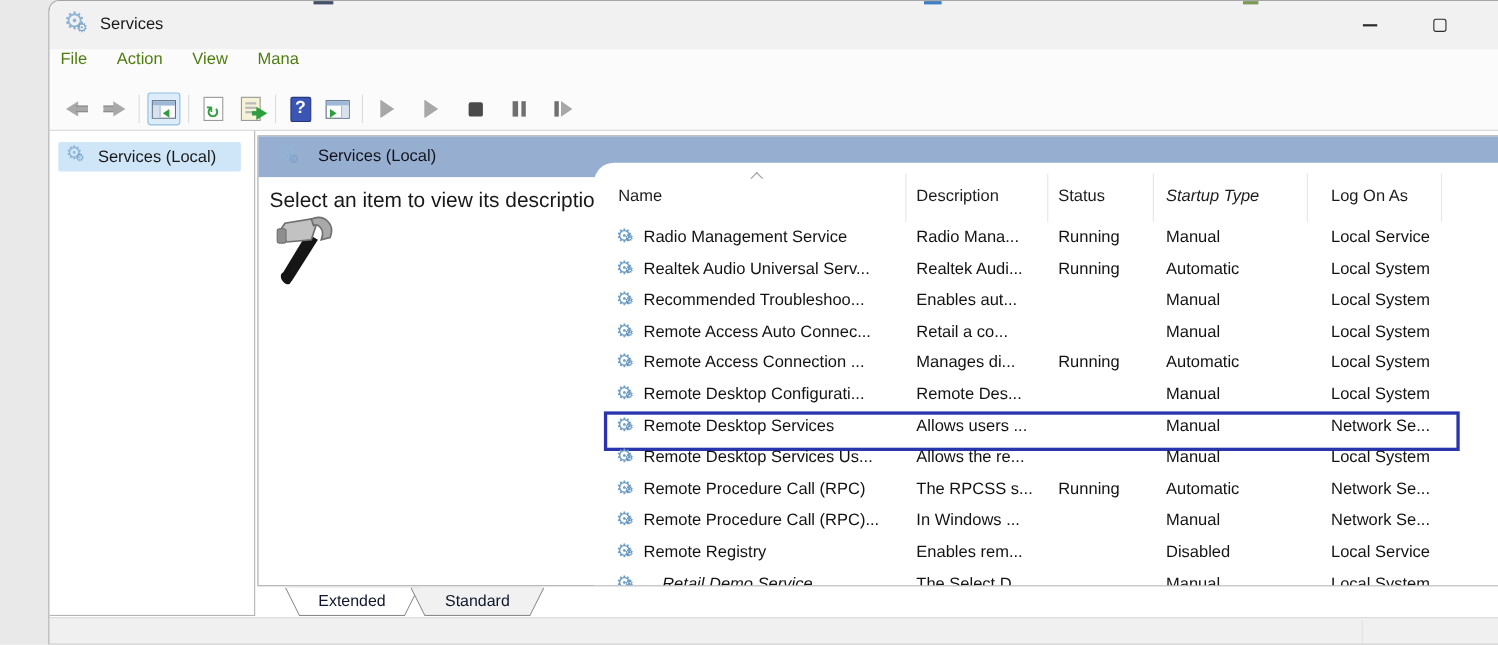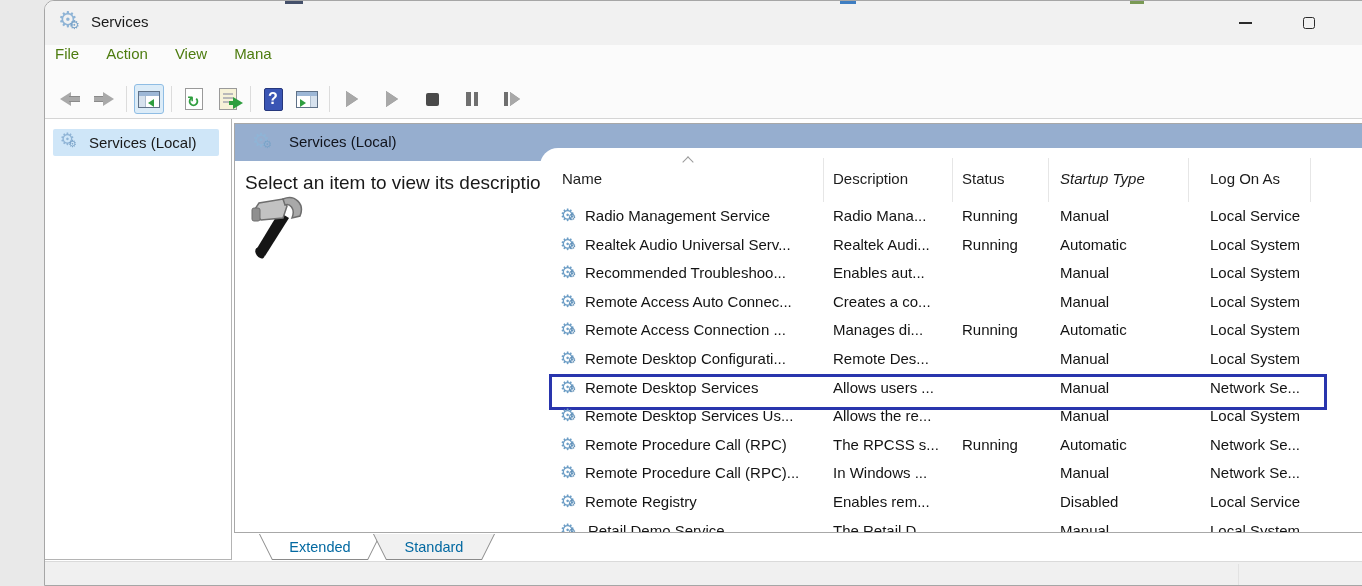--- a/index.html
+++ b/index.html
@@ -92,21 +92,21 @@
   .vscroll-track{ position:absolute; right:1px; top:13px; width:19px; bottom:0; background:#ededed; }
   .vscroll-thumb{ position:absolute; left:2px; top:212px; width:15px; height:28px; background:#8f8f8f; }
 
   
   .tabs-row{ position:absolute; left:189px; top:533px; width:1159px; height:27px; }
   .tab{ position:absolute; top:0; height:26px; }
   .tab .shape{ position:absolute; inset:0; background:#8a8a8a;
                clip-path:polygon(0 0,100% 0,calc(100% - 13px) 100%,13px 100%); }
   .tab .inner{ position:absolute; left:1px; right:1px; top:0; bottom:1px; background:#f1f1f1;
                clip-path:polygon(0 0,100% 0,calc(100% - 12.5px) 100%,12.5px 100%);
-               display:flex; align-items:center; justify-content:center; font-size:14.5px; color:#0369a1; }
+               display:flex; align-items:center; justify-content:center; font-size:14.5px; color:#0f172a; }
   .tab.active .inner{ background:#ffffff; }
 
   
   .status-bar{ position:absolute; left:0; top:560px; width:100%; height:26px; background:#f0f0f0; border-top:1px solid #dadada; }
   .status-sep{ position:absolute; top:2px; bottom:2px; width:1px; background:#e2e2e2; }
 </style>
 </head>
 <body>
 
 <div class="window">
@@ -266,21 +266,21 @@
             <span class="gear-sm">⚙</span>
             <span style="left: 45px;">Recommended Troubleshoo...</span>
             <span style="left: 293px;">Enables aut...</span>
             <span style="left: 422px;"></span>
             <span style="left: 520px;">Manual</span>
             <span style="left: 670px;">Local System</span>
           </div>
           <div class="row" style="top: 85.8px;">
             <span class="gear-sm">⚙</span>
             <span style="left: 45px;">Remote Access Auto Connec...</span>
-            <span style="left: 293px;">Creates a co...</span>
+            <span style="left: 293px;">Retail a co...</span>
             <span style="left: 422px;"></span>
             <span style="left: 520px;">Manual</span>
             <span style="left: 670px;">Local System</span>
           </div>
           <div class="row" style="top: 114.4px;">
             <span class="gear-sm">⚙</span>
             <span style="left: 45px;">Remote Access Connection ...</span>
             <span style="left: 293px;">Manages di...</span>
             <span style="left: 422px;">Running</span>
             <span style="left: 520px;">Automatic</span>
@@ -329,22 +329,22 @@
           <div class="row" style="top: 286px;">
             <span class="gear-sm">⚙</span>
             <span style="left: 45px;">Remote Registry</span>
             <span style="left: 293px;">Enables rem...</span>
             <span style="left: 422px;"></span>
             <span style="left: 520px;">Disabled</span>
             <span style="left: 670px;">Local Service</span>
           </div>
           <div class="row" style="top: 314.6px;">
             <span class="gear-sm">⚙</span>
-            <span style="left: 48px;">Retail Demo Service</span>
-            <span style="left: 293px;">The Retail D...</span>
+            <span style="left: 62px; font-style: italic;">Retail Demo Service</span>
+            <span style="left: 293px;">The Select D...</span>
             <span style="left: 422px;"></span>
             <span style="left: 520px;">Manual</span>
             <span style="left: 670px;">Local System</span>
           </div>
         </div>
       <div class="vscroll-track">
         <div class="vscroll-thumb"></div>
       </div>
     </div>
   </div>

